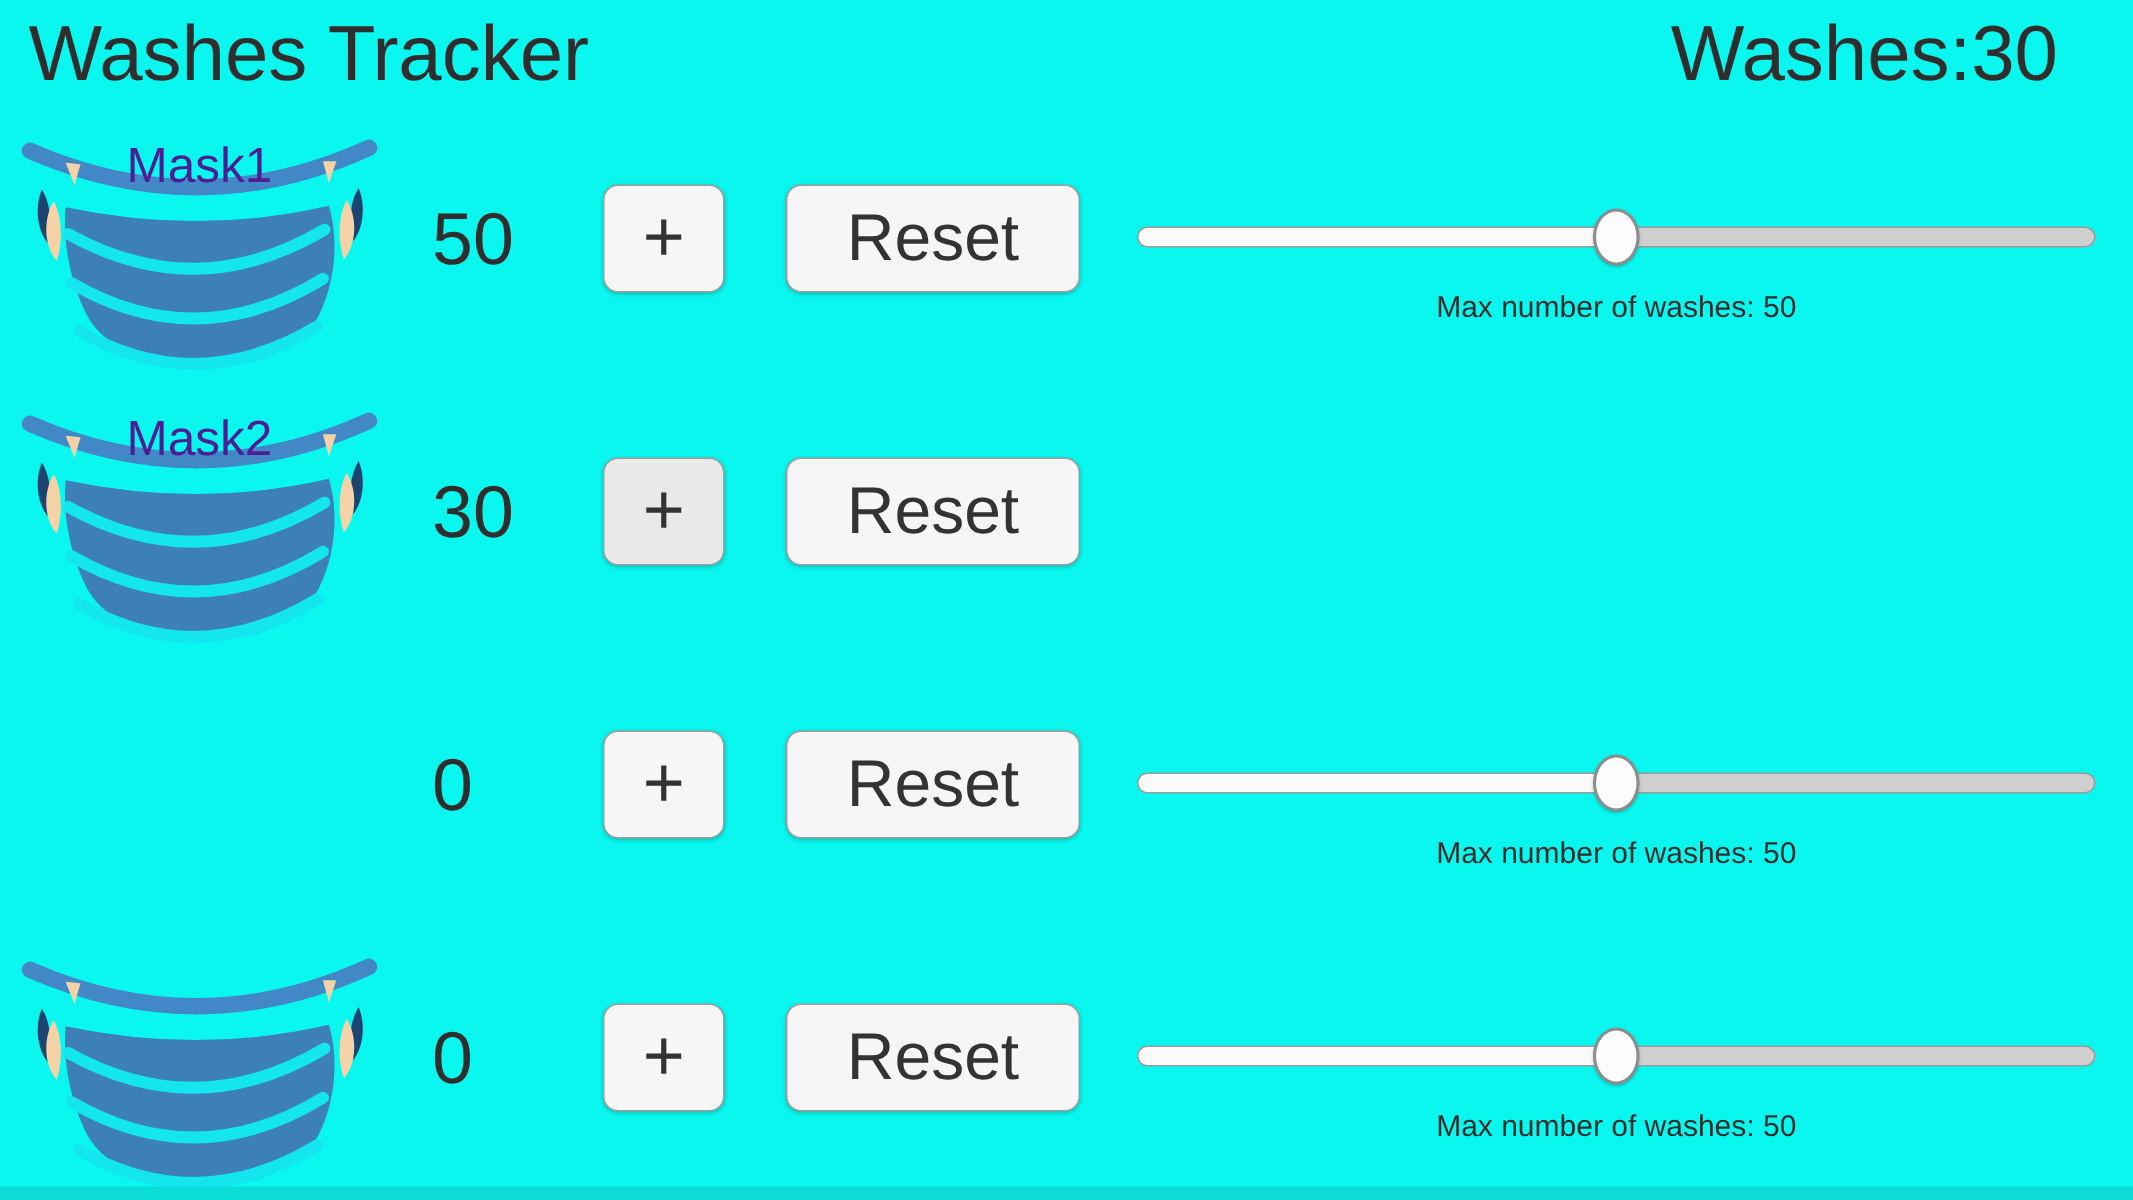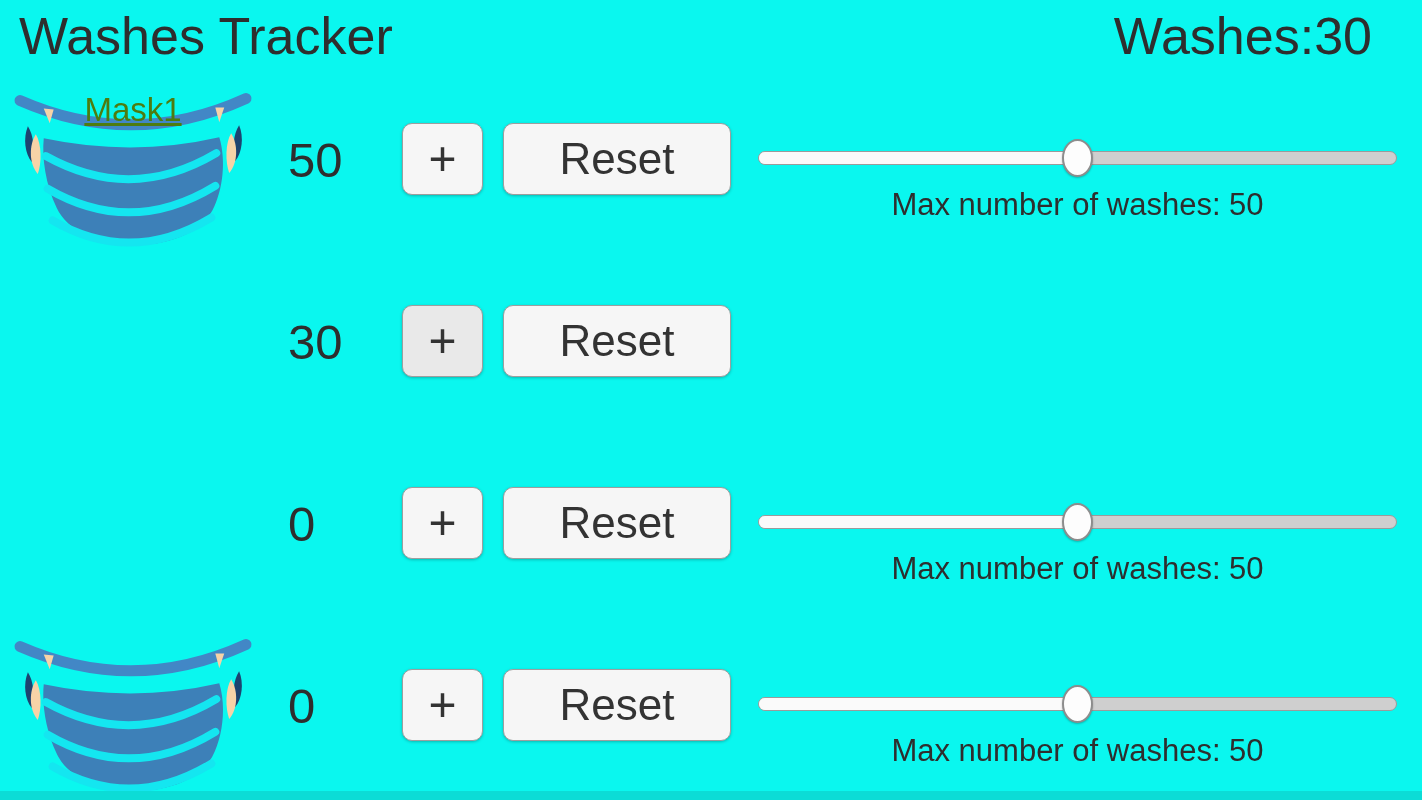--- a/index.html
+++ b/index.html
@@ -20,21 +20,21 @@
     font-size: 52px; line-height: 64px; white-space: nowrap;
   }
   .row { position: absolute; left: 0; width: 1422px; height: 172px; }
   .mask {
     position: absolute; left: 14px; top: 0;
     width: 238px; height: 170px;
   }
   .mask svg { width: 100%; height: 100%; display: block; overflow: visible; }
   .mask-label {
     position: absolute; left: 0; top: 15px; width: 100%;
-    text-align: center; font-size: 33px; line-height: 34px; color: #4d7c0f; text-decoration: underline;
+    text-align: center; font-size: 33px; line-height: 34px; color: #4c1d95;
   }
   .count {
     position: absolute; left: 288px; top: 44px;
     width: 110px; height: 76px; line-height: 76px;
     font-size: 49px;
   }
   button {
     font-family: inherit; color: #333;
     background: #f6f6f6;
     border: 1px solid #9e9e9e;
@@ -42,42 +42,42 @@
     box-shadow: 0 1px 3px rgba(0,0,0,0.25);
     padding: 0;
     cursor: pointer;
   }
   .plus {
     position: absolute; left: 402px; top: 45px;
     width: 81px; height: 72px; font-size: 48px; line-height: 68px;
   }
   .plus.pressed { background: #e9e9e9; }
   .reset {
-    position: absolute; left: 503px; top: 45px;
-    width: 228px; height: 72px; font-size: 44px;
+    position: absolute; left: 524px; top: 45px;
+    width: 196px; height: 72px; font-size: 44px;
   }
   .slider-group { position: absolute; left: 758px; top: 58px; width: 639px; }
   .slider { position: relative; height: 44px; cursor: pointer; }
   .track {
     position: absolute; left: 0; right: 0; top: 15px; height: 14px;
     background: #cfcfcf;
     border: 1px solid #9b9b9b; border-radius: 8px;
     box-sizing: border-box; overflow: hidden;
   }
   .fill { height: 100%; background: #fafafa; }
   .thumb {
     position: absolute; top: 3px;
     width: 31px; height: 38px; border-radius: 50%;
     background: #fdfdfd; border: 2px solid #8d8d8d;
     box-sizing: border-box;
     box-shadow: 0 1px 2px rgba(0,0,0,0.25);
   }
   .max-label {
     margin-top: 5px; text-align: center;
-    font-size: 31px; line-height: 40px; color: #2e2e2e;
+    font-size: 20px; line-height: 40px; color: #2e2e2e;
     white-space: nowrap;
   }
   .bottom-strip {
     position: absolute; left: 0; bottom: 0;
     width: 100%; height: 9px; background: #0cdcd6;
   }
 </style>
 </head>
 <body style="background: rgb(10, 247, 239); color: rgb(46, 46, 46);">
 
@@ -117,20 +117,26 @@
       <div class="track">
           <div class="fill" style="width: 319.5px;"></div>
         </div>
       <div class="thumb" style="left: 304px;"></div>
     </div>
     <div class="max-label"><span>Max number of washes: </span><span>50</span></div>
   </div>
 </div>
 
 <div class="row" style="top:260px">
+  <div class="mask">
+    <svg viewBox="0 0 240 170">
+        <use href="#mask-art"></use>
+      </svg>
+    <div class="mask-label">Mask2</div>
+  </div>
   <div class="count">30</div>
   <button class="plus pressed">+</button>
   <button class="reset">Reset</button>
 </div>
 
 <div class="row" style="top:442px">
   <div class="count">0</div>
   <button class="plus">+</button>
   <button class="reset">Reset</button>
   <div class="slider-group">

